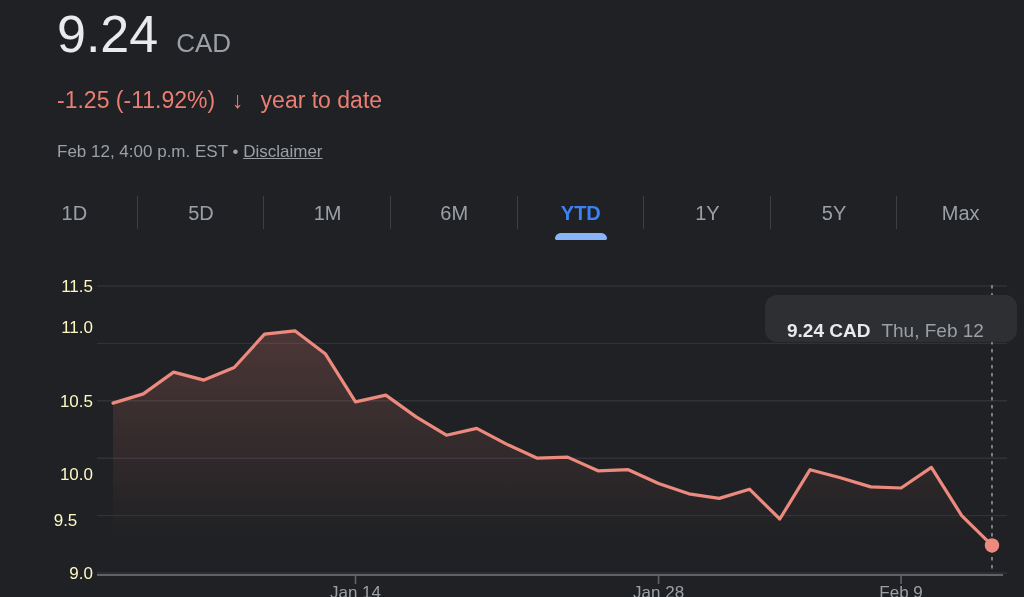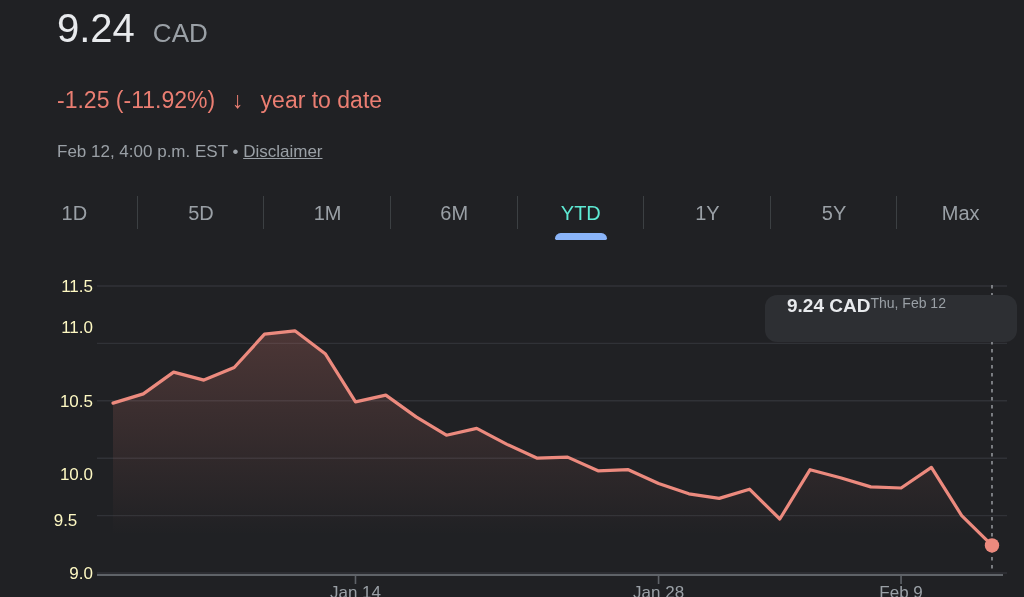--- a/index.html
+++ b/index.html
@@ -3,45 +3,45 @@
 <meta charset="utf-8">
 <style>
   html,body{margin:0;padding:0;background:#202124;}
   #screen{
     position:relative;width:1024px;height:597px;overflow:hidden;
     background:#202124;font-family:"Liberation Sans",sans-serif;
     -webkit-font-smoothing:antialiased;
   }
   
   .price-row{position:absolute;left:57px;top:8px;display:flex;align-items:baseline;gap:18px;}
-  .big-price{font-size:40px;font-weight:400;color:#e8eaed;letter-spacing:0;line-height:1;}
+  .big-price{font-size:52px;font-weight:400;color:#e8eaed;letter-spacing:0;line-height:1;}
   .currency{font-size:26px;color:#9aa0a6;font-weight:400;}
   .change-row{position:absolute;left:57px;top:87px;display:flex;align-items:center;gap:17px;
     font-size:23px;font-weight:500;color:#ea7e72;}
   .down-arrow{font-weight:700;font-size:23px;line-height:1;}
   .meta-row{position:absolute;left:57px;top:142px;font-size:17px;color:#9aa0a6;}
   .meta-row a{color:#9aa0a6;text-decoration:underline;cursor:pointer;}
   
   .tabs{position:absolute;left:11px;top:191px;width:1013px;height:52px;display:flex;}
   .tab{flex:1 1 0;position:relative;display:flex;flex-direction:column;align-items:center;
     justify-content:flex-start;cursor:pointer;padding-top:11px;}
   .tab .tab-label{font-size:20px;font-weight:500;color:#9aa0a6;line-height:1.1;}
-  .tab.active .tab-label{color:#5eead4;font-weight:400;}
+  .tab.active .tab-label{color:#3b82f6;font-weight:700;}
   .tab .pill{width:52px;height:7px;margin-top:9px;border-radius:8px 8px 2px 2px;background:transparent;}
   .tab.active .pill{background:#8ab4f8;}
   .tab:not(:last-child)::after{content:"";position:absolute;right:0;top:5px;height:33px;width:1px;background:#3c4043;}
   
   #chart-svg{position:absolute;left:0;top:0;}
   .y-label{position:absolute;width:55px;text-align:right;font-size:17px;color:#fef9c3;line-height:1;}
   .x-label{position:absolute;font-size:17px;color:#9aa0a6;line-height:1;transform:translateX(-50%);}
   
   .tooltip{position:absolute;left:765px;top:295px;width:252px;height:47px;background:#2d2f33;
-    border-radius:12px;display:flex;align-items:flex-start;padding-left:22px;box-sizing:border-box;}
+    border-radius:12px;display:flex;align-items:flex-end;padding-left:22px;gap:11px;box-sizing:border-box;}
   .tooltip .tt-price{font-size:19px;font-weight:700;color:#e8eaed;}
-  .tooltip .tt-date{font-size:14px;color:#9aa0a6;}
+  .tooltip .tt-date{font-size:19px;color:#9aa0a6;}
 </style>
 </head>
 <body>
 
 <div id="screen">
 
   <div class="price-row">
     <span class="big-price">9.24</span>
     <span class="currency">CAD</span>
   </div>

